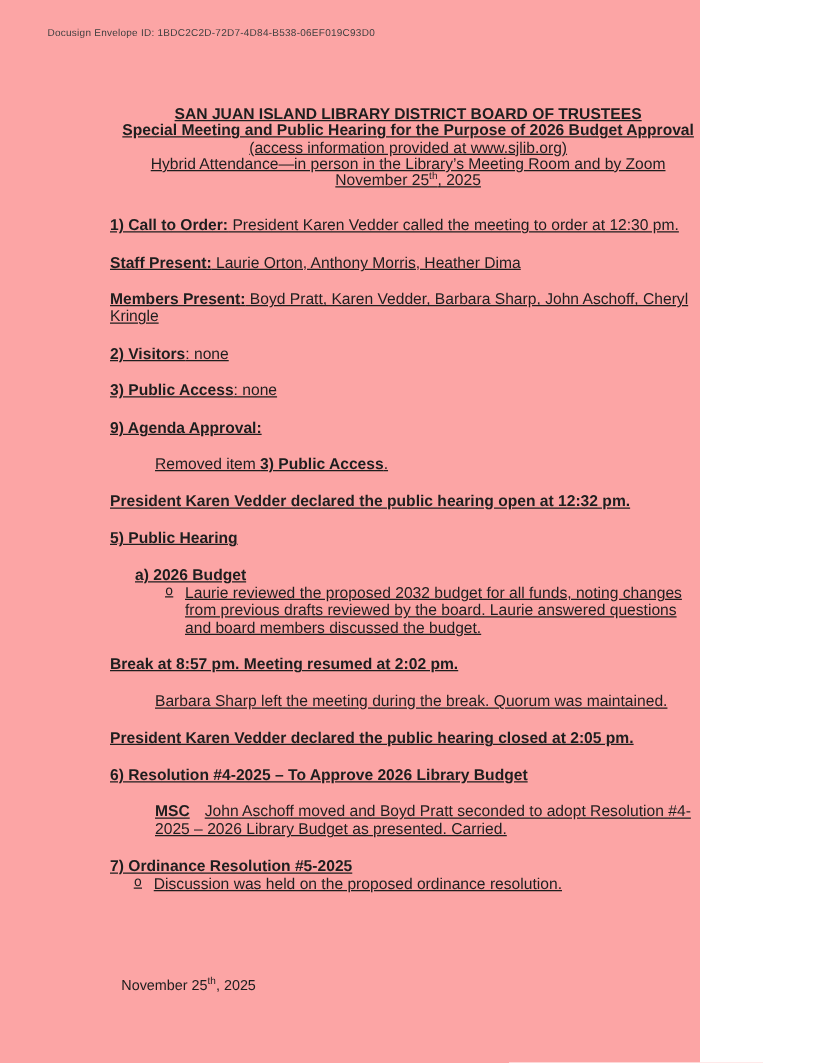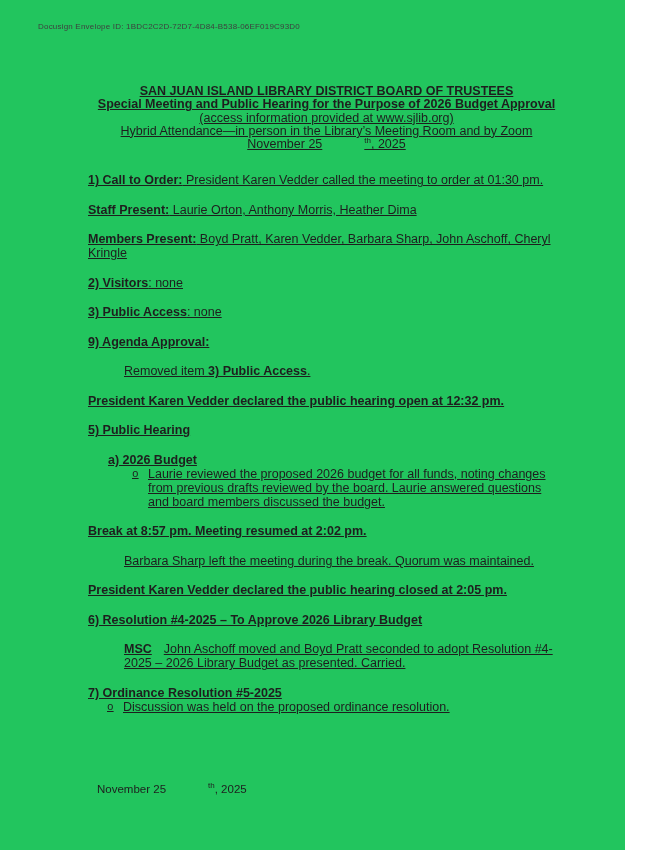--- a/index.html
+++ b/index.html
@@ -2,23 +2,23 @@
 <html><head>
 <meta charset="utf-8">
 <style>
   html, body {
     margin: 0;
     padding: 0;
     background: #ffffff;
   }
   .page {
     position: relative;
-    width: 625px;
+    width: 560px;
     height: 850px;
-    background: #22c55e;
+    background: #fca5a5;
     font-family: "Liberation Sans", sans-serif;
     color: #1e1e1e;
     overflow: hidden;
   }
   .docusign {
     position: absolute;
     left: 38px;
     top: 22px;
     font-size: 8px;
     line-height: 10px;
@@ -37,21 +37,20 @@
   .doc-header {
     text-align: center;
     line-height: 13.3px;
     margin-bottom: 22px;
   }
   .bold { font-weight: bold; }
   sup {
     font-size: 8px;
     line-height: 0;
     vertical-align: super;
-    margin-left: 42px;
   }
   p {
     margin: 0 0 15.5px 0;
   }
   p.tight { margin-bottom: 0; }
   .indent1 { margin-left: 36px; }
   .sub-a { margin-left: 20px; }
   .msc-label {
     font-weight: bold;
     margin-right: 12px;
@@ -88,21 +87,21 @@
   <div class="content">
 
     <div class="doc-header">
       <div class="bold">SAN JUAN ISLAND LIBRARY DISTRICT BOARD OF TRUSTEES</div>
       <div class="bold">Special Meeting and Public Hearing for the Purpose of 2026 Budget Approval</div>
       <div>(access information provided at www.sjlib.org)</div>
       <div>Hybrid Attendance—in person in the Library’s Meeting Room and by Zoom</div>
       <div><span>November 25</span><sup>th</sup><span>, 2025</span></div>
     </div>
 
-    <p><span class="bold">1) Call to Order:</span><span> President Karen Vedder called the meeting to order at 01:30 pm.</span></p>
+    <p><span class="bold">1) Call to Order:</span><span> President Karen Vedder called the meeting to order at 12:30 pm.</span></p>
 
     <p><span class="bold">Staff Present:</span><span> Laurie Orton, Anthony Morris, Heather Dima</span></p>
 
     <p><span class="bold">Members Present:</span><span> Boyd Pratt, Karen Vedder, Barbara Sharp, John Aschoff, Cheryl Kringle</span></p>
 
     <p><span class="bold">2) Visitors</span><span>: none</span></p>
 
     <p><span class="bold">3) Public Access</span><span>: none</span></p>
 
     <p><span class="bold">9) Agenda Approval:</span></p>
@@ -111,21 +110,21 @@
 
 
     <p class="bold">President Karen Vedder declared the public hearing open at 12:32 pm.</p>
 
     <p class="bold">5) Public Hearing</p>
 
     <p class="bold sub-a tight">a) 2026 Budget</p>
 
     <div class="bullet-row level2">
       <span class="bullet">o</span>
-      <span class="bullet-text">Laurie reviewed the proposed 2026 budget for all funds, noting changes from previous drafts reviewed by the board. Laurie answered questions and board members discussed the budget.</span>
+      <span class="bullet-text">Laurie reviewed the proposed 2032 budget for all funds, noting changes from previous drafts reviewed by the board. Laurie answered questions and board members discussed the budget.</span>
     </div>
 
     <p class="bold">Break at 8:57 pm. Meeting resumed at 2:02 pm.</p>
 
     <p class="indent1">Barbara Sharp left the meeting during the break. Quorum was maintained.</p>
 
     <p class="bold">President Karen Vedder declared the public hearing closed at 2:05 pm.</p>
 
     <p class="bold">6) Resolution #4-2025 – To Approve 2026 Library Budget</p>
 

